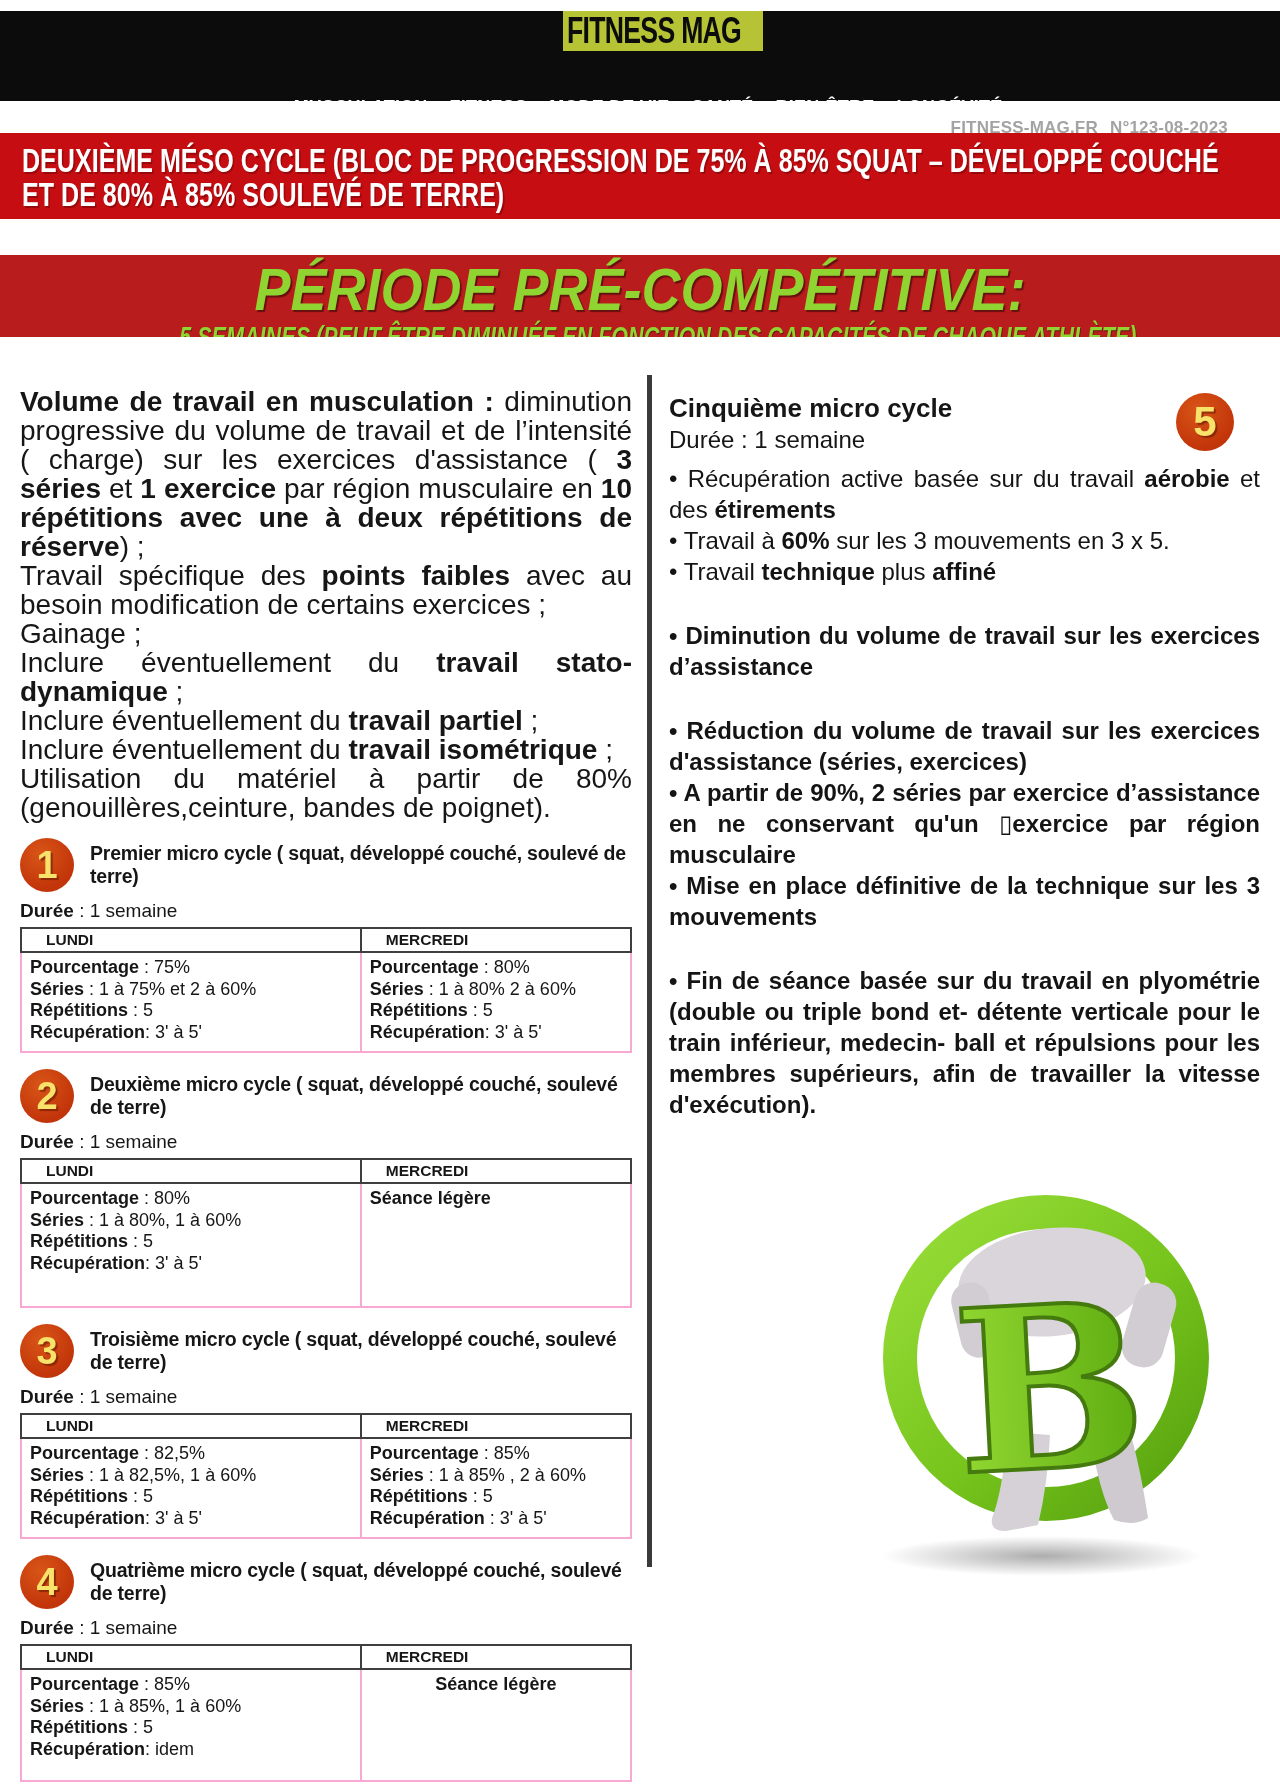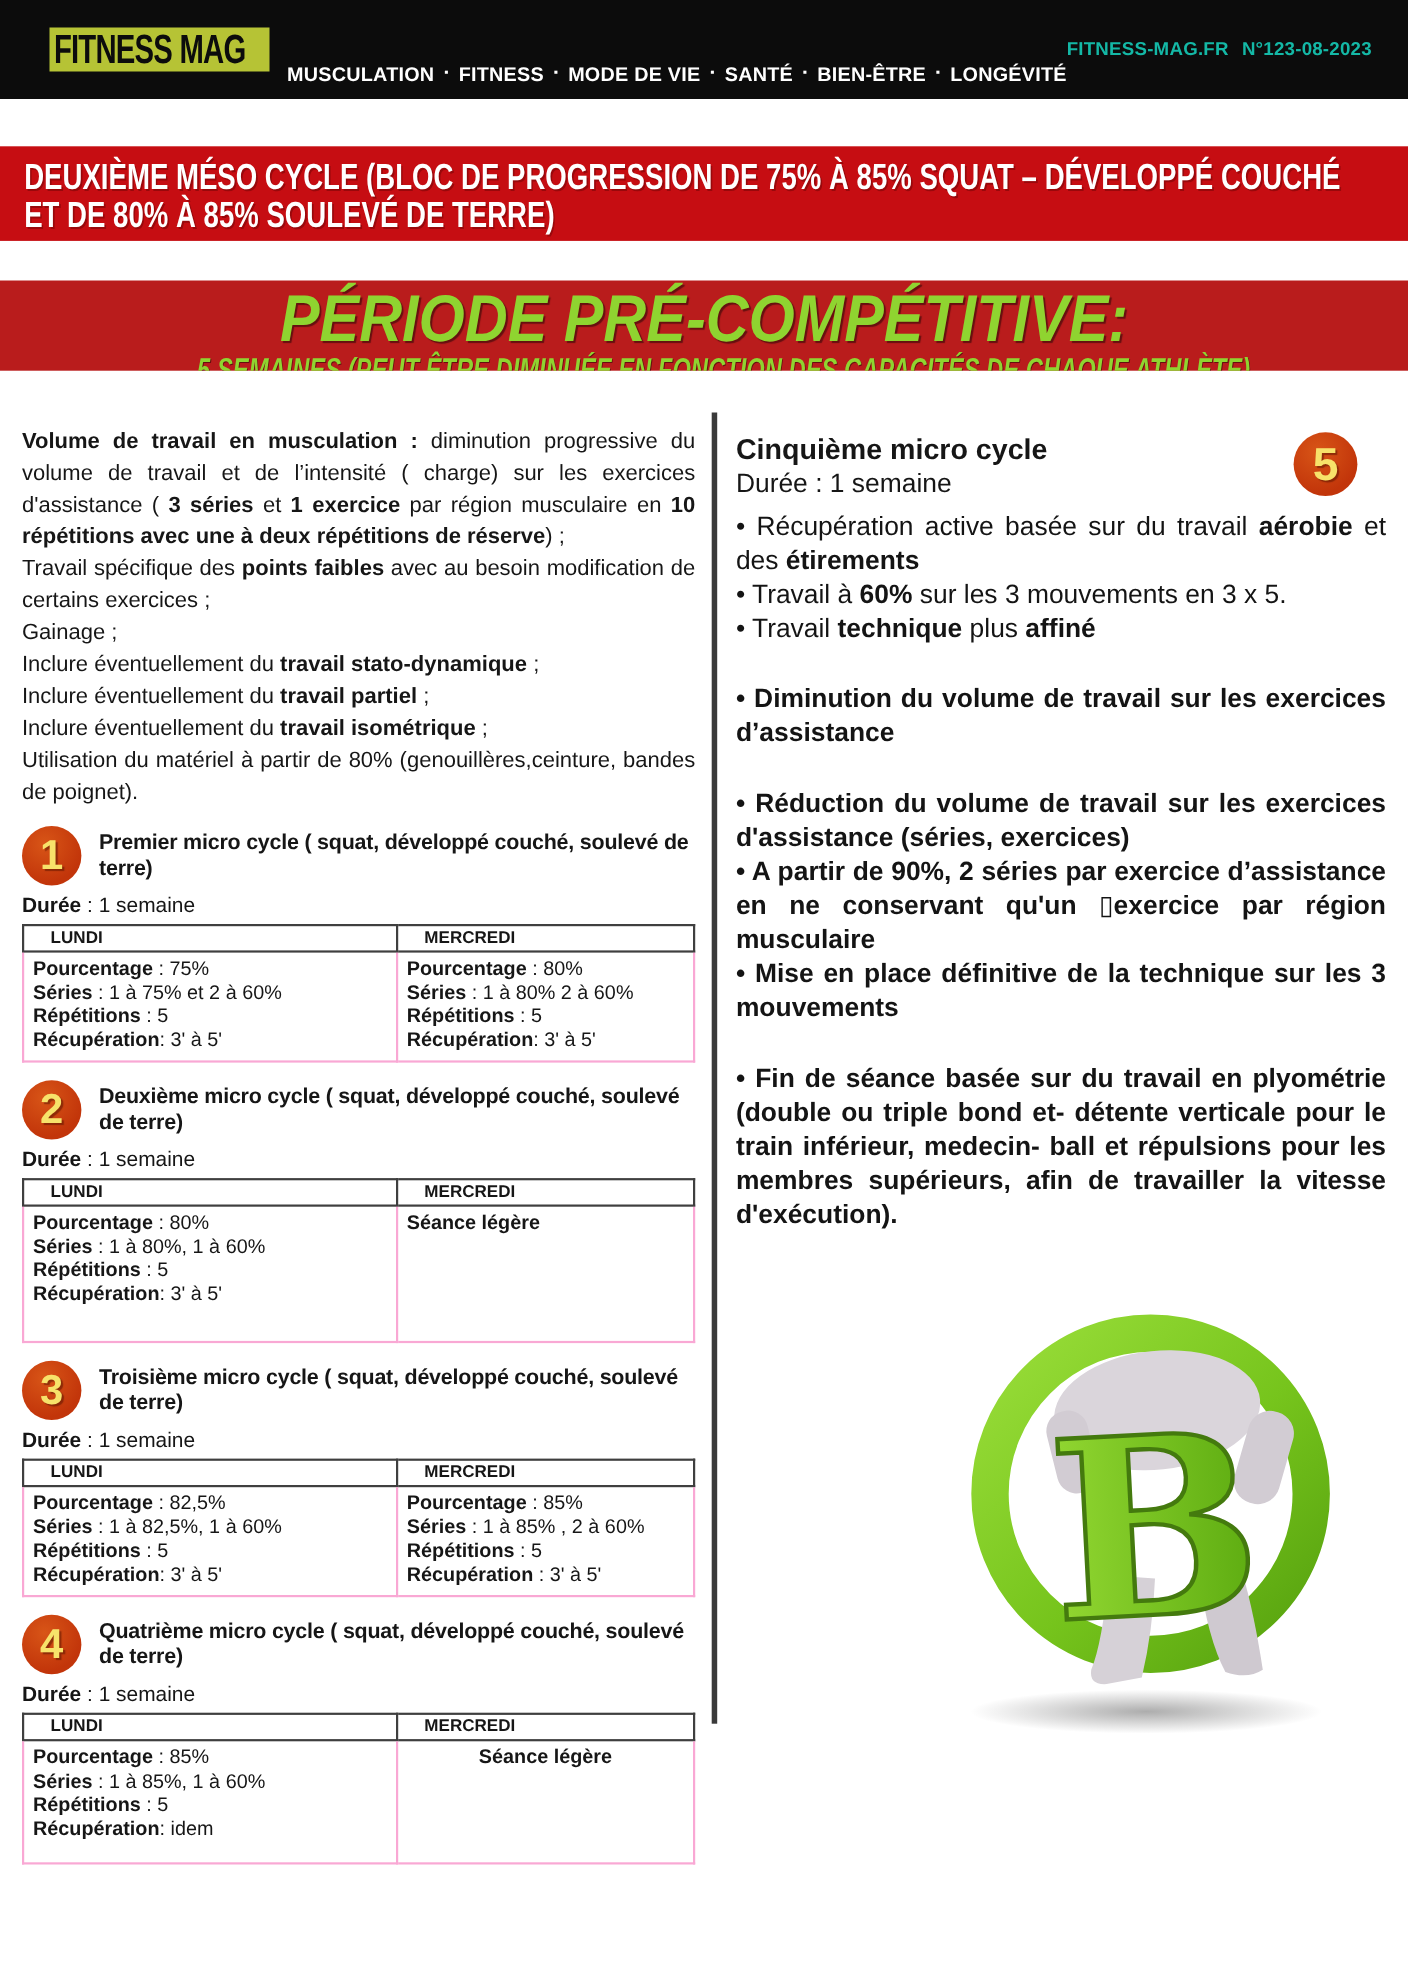--- a/index.html
+++ b/index.html
@@ -1,30 +1,30 @@
 <!DOCTYPE html>
 <html><head>
 <meta charset="utf-8">
 <style>
   html,body{margin:0;padding:0;background:#ffffff;}
   .page{position:relative;width:1280px;height:1786px;background:#fff;overflow:hidden;
         font-family:"Liberation Sans","DejaVu Sans",sans-serif;color:#161616;margin:0 auto;}
   .b{font-weight:bold;}
 
   
-  .topbar{position:absolute;top:0;left:0;right:0;height:90px;background:#0c0c0c;
-          display:flex;align-items:center;}
+  .topbar{position:absolute;top:11px;left:0;right:0;height:90px;background:#0c0c0c;
+          display:flex;align-items:center;flex-direction:column;}
   .logo-box{margin-left:45px;width:192px;height:40px;background:#b6c335;display:flex;
             align-items:center;justify-content:flex-start;padding:0 4px;flex:0 0 auto;}
   .logo-box span{font-weight:bold;font-size:37px;letter-spacing:-1px;color:#0c0c0c;
                  transform:scaleX(.72);transform-origin:left center;white-space:nowrap;}
   .cats{color:#fff;font-weight:bold;font-size:18px;letter-spacing:.2px;margin-left:16px;
         display:flex;align-items:center;gap:9px;white-space:nowrap;margin-top:46px;}
   .cats .sep{font-size:11px;position:relative;top:-2px;}
-  .issue{margin-left:auto;margin-right:52px;color:#14b8a6;font-weight:bold;font-size:17px;
+  .issue{margin-left:auto;margin-right:52px;color:#a3a3a3;font-weight:bold;font-size:17px;
          letter-spacing:.2px;display:flex;gap:12px;white-space:nowrap;}
 
   
   .red-banner{position:absolute;top:133px;left:0;right:0;height:86px;background:#c60d12;
               box-sizing:border-box;padding:11px 0 0 22px;overflow:hidden;}
   .rb-line{color:#fff;font-weight:bold;font-size:33px;line-height:34px;white-space:nowrap;
            transform:scaleX(.76);transform-origin:left center;
            text-shadow:2px 2px 0 rgba(70,0,0,.35);}
 
   
@@ -38,21 +38,21 @@
           text-shadow:1px 1px 0 rgba(0,0,0,.45);}
 
   
   .content{position:absolute;top:365px;left:0;right:0;display:flex;
            padding:0 20px;box-sizing:border-box;}
   .col-left{width:612px;padding-top:22px;box-sizing:border-box;}
   .divider{width:5px;background:#3a3a3a;height:1192px;margin-left:15px;margin-top:10px;flex:0 0 5px;}
   .col-right{flex:1;margin-left:17px;position:relative;padding-top:28px;}
 
   
-  .intro-p{margin:0;font-size:20px;line-height:29px;text-align:justify;color:#161616;}
+  .intro-p{margin:0;font-size:28px;line-height:29px;text-align:justify;color:#161616;}
   #sections{margin-top:16px;}
   .cycle-section + .cycle-section{margin-top:16px;}
   .sec-head{display:flex;align-items:center;}
   .badge{width:54px;height:54px;border-radius:50%;flex:0 0 54px;
          background:radial-gradient(circle at 38% 30%,#d85517,#c2350a 70%);
          color:#f7e26a;font-weight:bold;font-size:38px;display:flex;align-items:center;
          justify-content:center;text-shadow:2px 2px 1px rgba(90,20,0,.55);}
   .sec-title{margin-left:16px;font-weight:bold;font-size:19.5px;letter-spacing:-.2px;}
   .duree{margin-top:8px;font-size:19px;}
   table.sched{width:100%;border-collapse:collapse;margin-top:5px;table-layout:fixed;}

